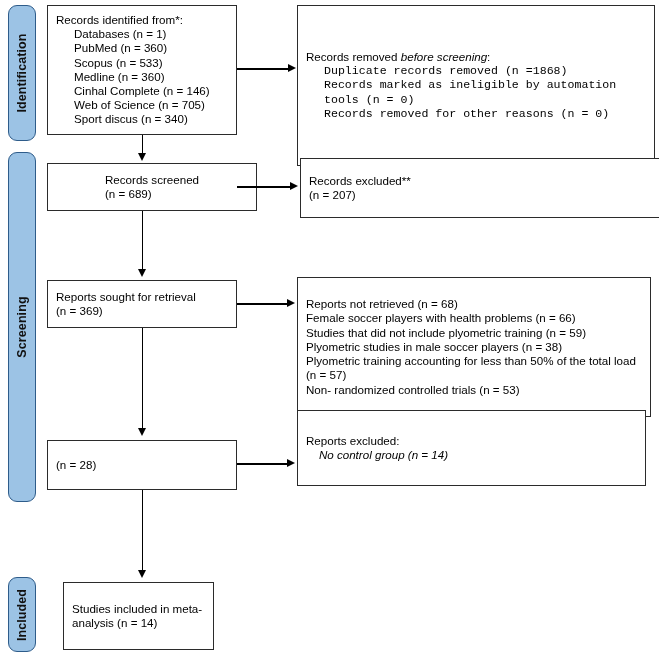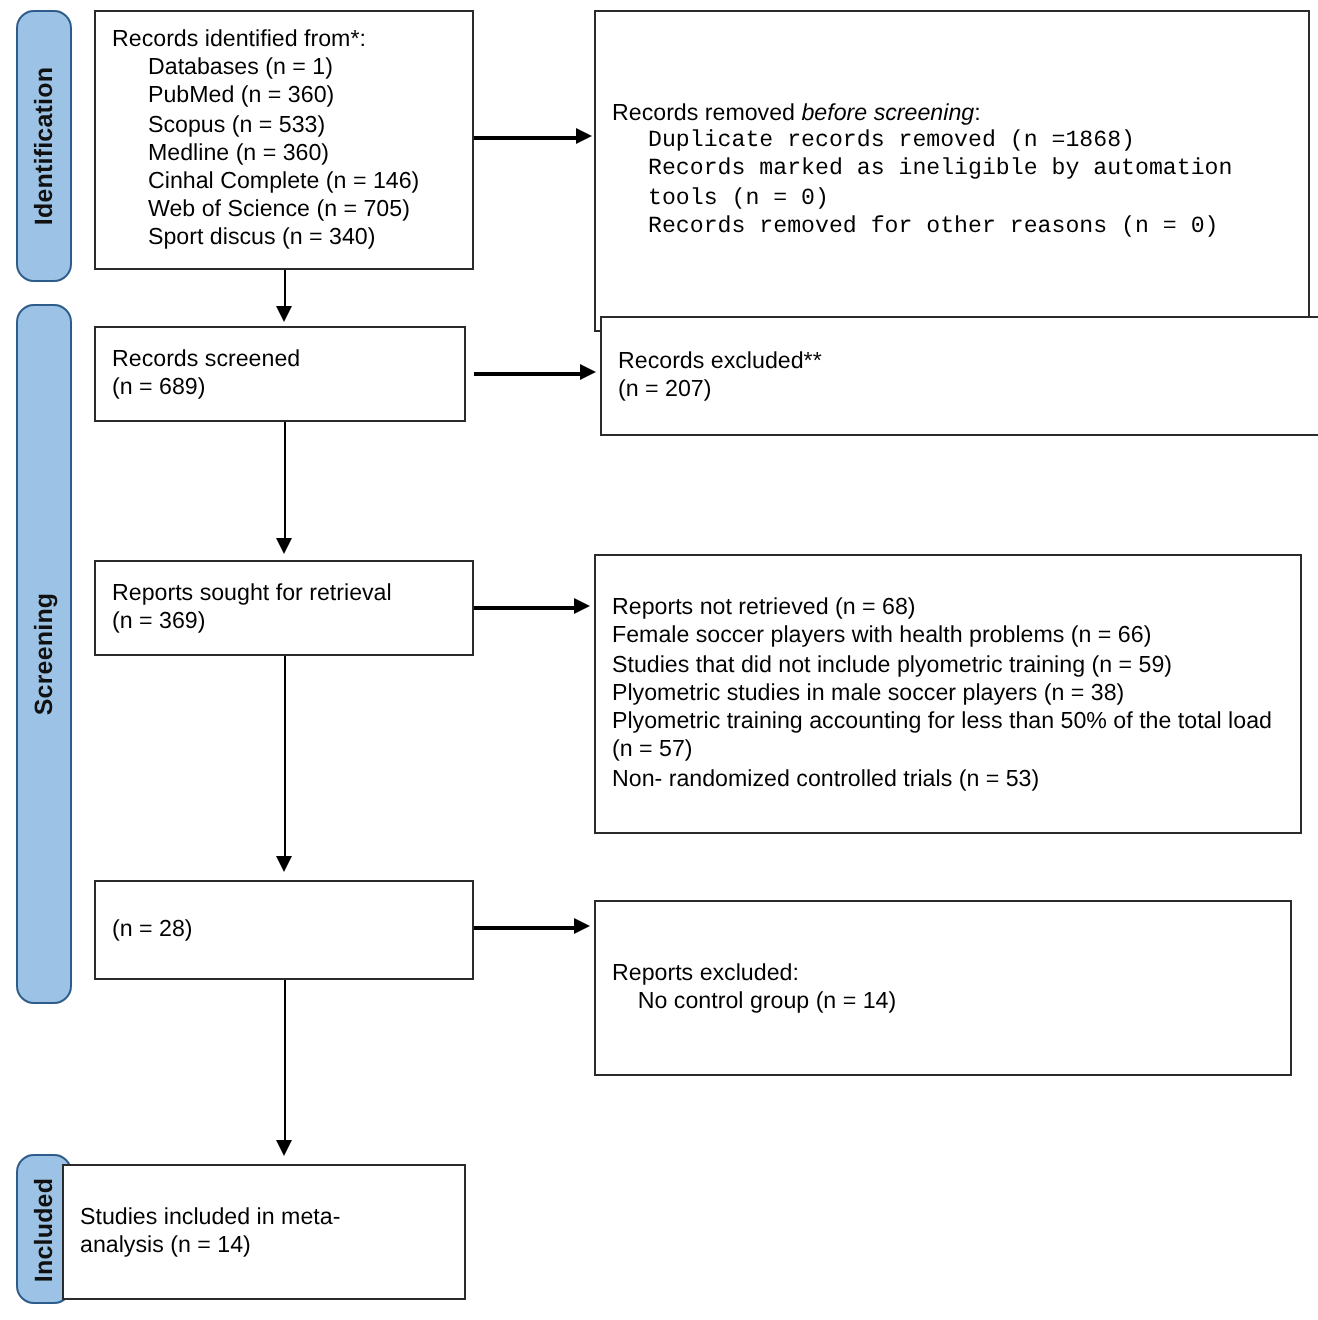--- a/index.html
+++ b/index.html
@@ -43,20 +43,21 @@
     box-sizing: border-box;
     background: #ffffff;
     border: 1.6px solid #2b2b2b;
     padding: 18px 8px;
     font-size: 11.6px;
     line-height: 14.2px;
     color: #000000;
   }
   .box-inner {
     white-space: pre-wrap;
+    font-style: italic;
   }
   .box.v-center {
     display: flex;
     align-items: center;
   }
   .box.v-top {
     display: flex;
     align-items: flex-start;
   }
   .italic {
@@ -129,21 +130,21 @@
       </div>
     </div>
   </div>
 
   <div class="conn conn-h" style="left:237px; top:68px; width:52px;"></div>
   <div class="arrowhead arrow-right" style="left:288px; top:64.3px;"></div>
 
   <div class="conn conn-v" style="left:141.5px; top:135px; height:20px;"></div>
   <div class="arrowhead arrow-down" style="left:137.8px; top:153px;"></div>
 
-  <div class="box v-center" style="left:47px; top:163px; width:186px; height:48px;">
+  <div class="box v-center" style="left:47px; top:163px; width:210px; height:48px;justify-content:center;">
     <div>
       <div>Records screened</div>
       <div>(n = 689)</div>
     </div>
   </div>
 
   <div class="box v-center" style="left:300px; top:158px; width:370px; height:60px;">
     <div>
       <div>Records excluded**</div>
       <div>(n = 207)</div>
@@ -180,33 +181,33 @@
 
   <div class="conn conn-v" style="left:141.5px; top:328px; height:102px;"></div>
   <div class="arrowhead arrow-down" style="left:137.8px; top:428px;"></div>
 
   <div class="box v-center" style="left:47px; top:440px; width:190px; height:50px;">
     <div>
       <div>(n = 28)</div>
     </div>
   </div>
 
-  <div class="box v-center" style="left:297px; top:410px; width:349px; height:88px;margin-top:40px;">
+  <div class="box v-center" style="left:297px; top:410px; width:349px; height:76px;">
     <div style="width:100%;">
       <div>Reports excluded:</div>
       <div class="box-inner">    No control group (n = 14)</div>
     </div>
   </div>
 
   <div class="conn conn-h" style="left:237px; top:463px; width:51px;"></div>
   <div class="arrowhead arrow-right" style="left:287px; top:459.3px;"></div>
 
   <div class="conn conn-v" style="left:141.5px; top:490px; height:82px;"></div>
   <div class="arrowhead arrow-down" style="left:137.8px; top:570px;"></div>
 
-  <div class="box v-center" style="left:31px; top:582px; width:202px; height:68px;">
+  <div class="box v-center" style="left:63px; top:582px; width:151px; height:68px;">
     <div>
       <div>Studies included in meta-</div>
       <div>analysis (n = 14)</div>
     </div>
   </div>
 
 </div>
 
 </body></html>

